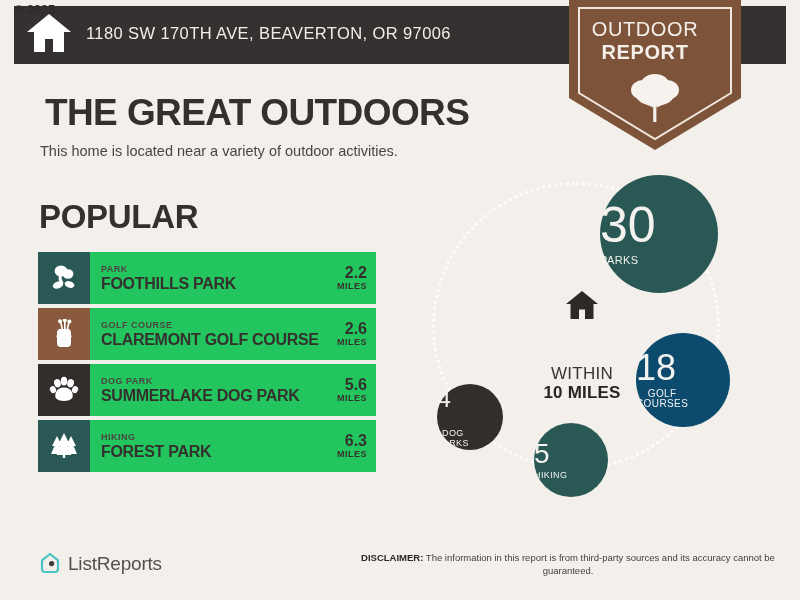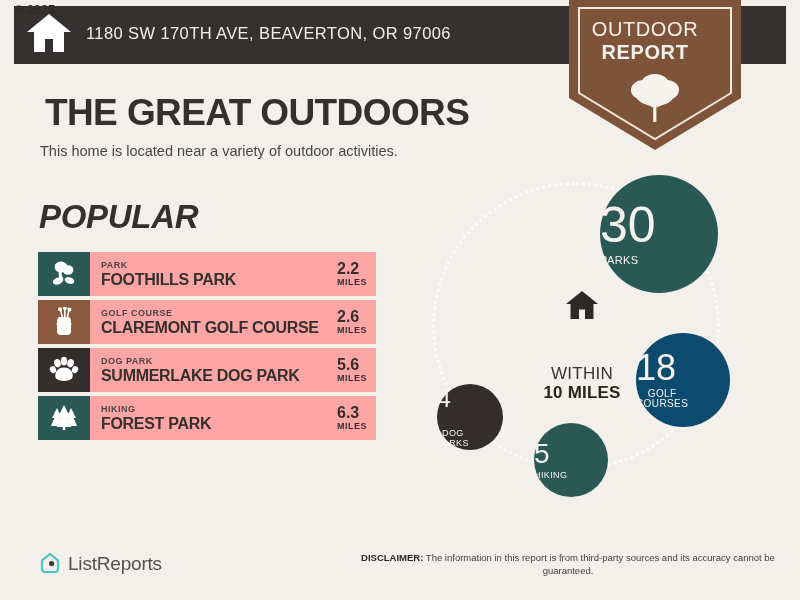--- a/index.html
+++ b/index.html
@@ -100,35 +100,34 @@
 
   
   .popular-title {
     position: absolute;
     left: 39px;
     top: 198px;
     font-size: 33px;
     font-weight: bold;
     color: #35302e;
     letter-spacing: -0.3px;
-    font-style: italic;
   }
   .list {
     position: absolute;
     left: 38px;
     top: 252px;
     width: 338px;
   }
   .row {
     position: relative;
     display: flex;
     align-items: stretch;
-    height: 44px;
+    height: 52px;
     margin-bottom: 4px;
-    background: #fca5a5;
+    background: #22c55e;
   }
   .tile {
     width: 52px;
     min-width: 52px;
     display: flex;
     align-items: center;
     justify-content: center;
   }
   .tile svg { display: block; }
   .row-body {
@@ -149,20 +148,21 @@
   }
   .name {
     font-size: 16px;
     font-weight: bold;
     color: #35302e;
     letter-spacing: -0.3px;
     line-height: 18px;
     white-space: nowrap;
   }
   .dist {
+    text-align: right;
     padding-left: 6px;
   }
   .dist .num {
     font-size: 16px;
     font-weight: bold;
     color: #35302e;
     line-height: 17px;
   }
   .dist .unit {
     font-size: 9px;

